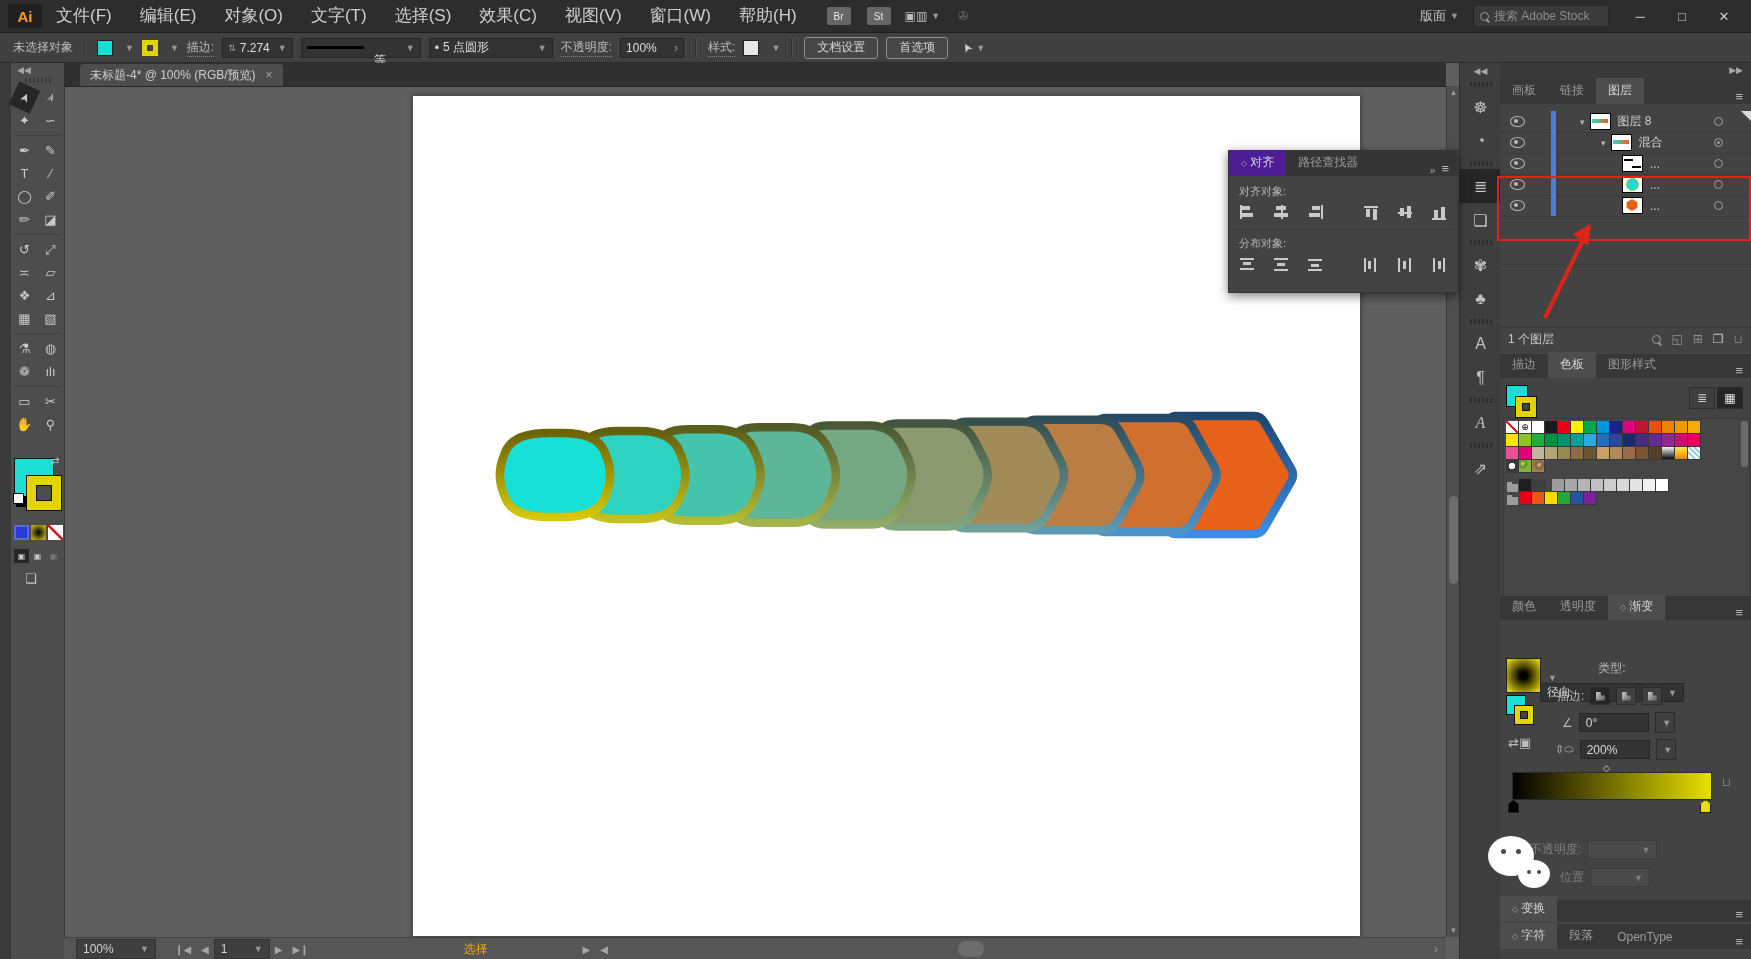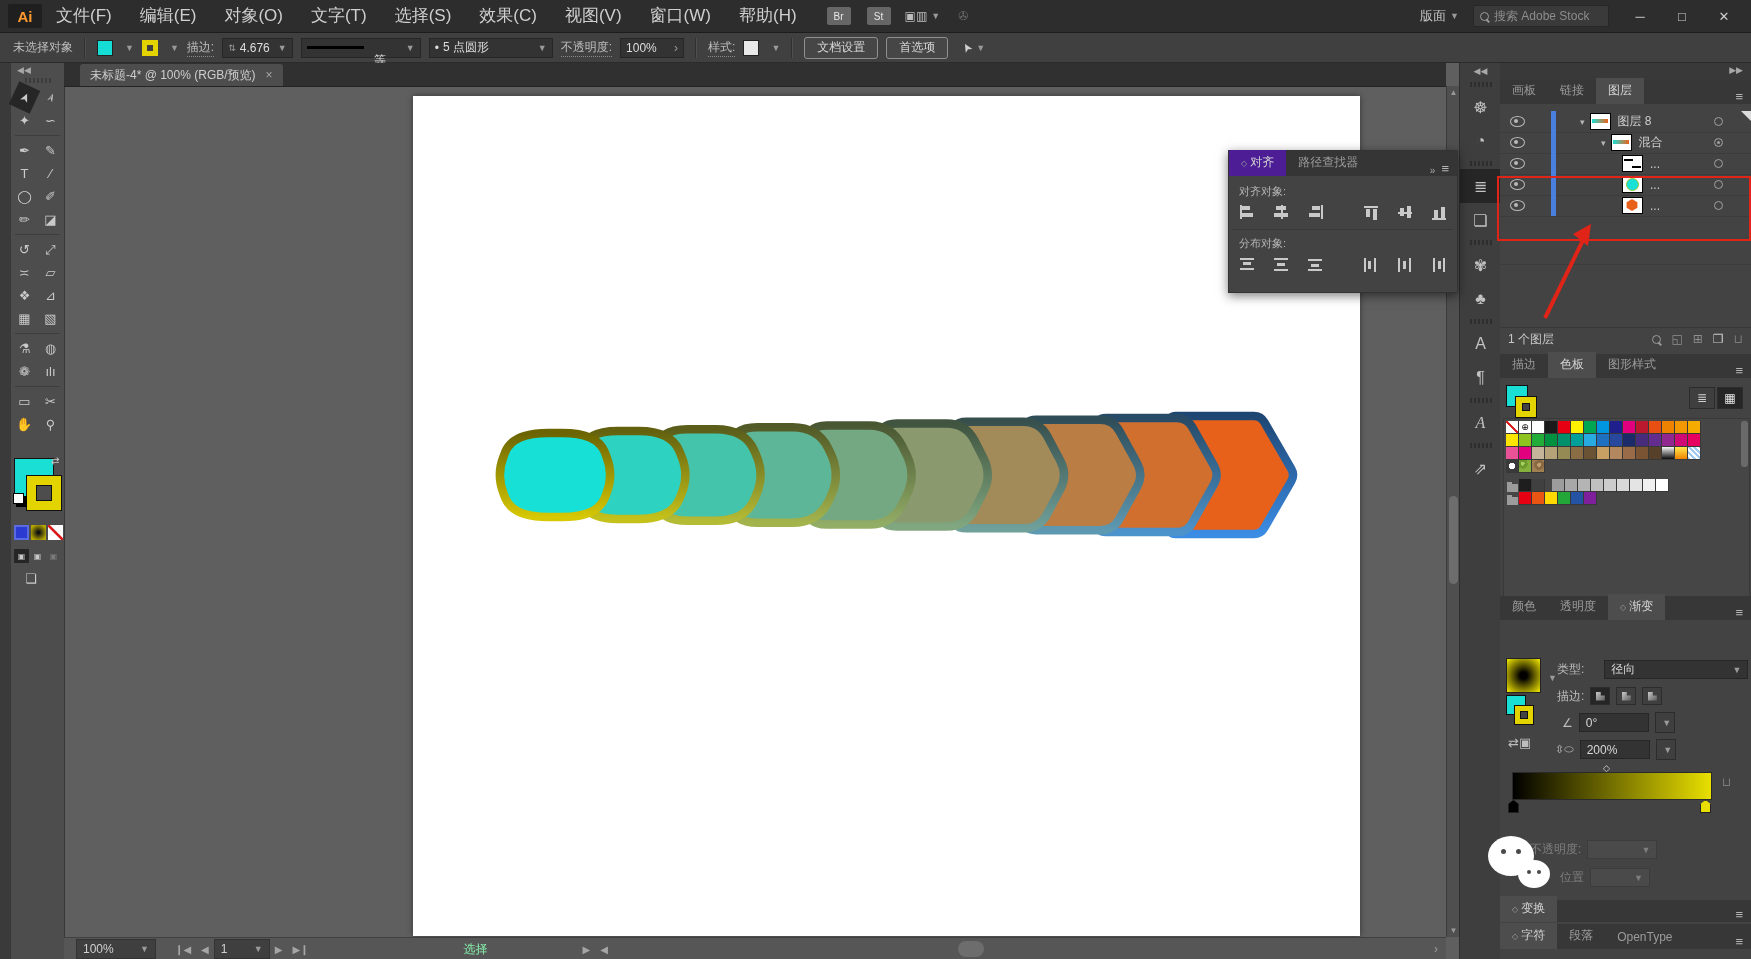--- a/index.html
+++ b/index.html
@@ -130,21 +130,21 @@
   <div id="controlbar" class="abs">
     <span class="cb-label">未选择对象</span>
     <span class="vsep"></span>
     <span class="swatch-sm" id="cb-fill" style="background: rgb(21, 220, 212);"></span>
     <span class="dd-arrow">▼</span>
     <span class="swatch-sm" id="cb-stroke" style="border: 5px solid rgb(227, 212, 0); background: rgb(64, 64, 64);"></span>
     <span class="dd-arrow">▼</span>
     <span class="cb-label cb-link">描边:</span>
     <span class="cb-field">
       <span style="color:#9a9a9a;font-size:9px;">⇅</span>
-      <span>4.676</span>
+      <span>7.274</span>
       <span class="dd-arrow">▼</span>
     </span>
     <span class="cb-field" style="width:108px;">
       <span style="display:inline-block;width:58px;height:3px;background:#000;"></span>
       <span style="margin-left:6px;margin-top:42px;">等比</span>
       <span class="dd-arrow">▼</span>
     </span>
     <span class="cb-field" style="width:112px;">
       <span style="color:#ddd;">•</span>
       <span>5 点圆形</span>
@@ -328,21 +328,21 @@
         <span class="dd-arrow" style="margin-left:auto;">▼</span>
     </span>
     <span class="sb-ico" style="margin-left:14px;">❙◀</span>
     <span class="sb-ico">◀</span>
     <span class="sb-field" style="width:42px;">
       <span>1</span>
         <span class="dd-arrow" style="margin-left:auto;">▼</span>
     </span>
     <span class="sb-ico">▶</span>
     <span class="sb-ico">▶❙</span>
-    <span style="margin-left:150px;color:#86efac;">选择</span>
+    <span style="margin-left:150px;color:#eab308;">选择</span>
     <span class="sb-ico" style="margin-left:90px;">▶</span>
     <span class="sb-ico">◀</span>
     <div id="hthumb"></div>
     <span style="position:absolute;right:8px;color:#9a9a9a;">›</span>
   </div>
 
   <div id="dock" class="abs">
     <div style="text-align:center;color:#a8a8a8;font-size:9px;padding:3px 0;">◀◀</div>
     <div id="dock-icons">
         <div class="dock-grip"></div>
@@ -546,21 +546,21 @@
       </div>
 
     <div class="ptabs" style="top:533px;">
       <span class="ptab">颜色</span>
       <span class="ptab">透明度</span>
       <span class="ptab on"><span class="dia">◇</span><span>渐变</span></span>
       <span class="pmenu">≡</span>
     </div>
     <div class="abs" style="left:6px;top:595px;width:33px;height:33px;background:radial-gradient(circle,#000 15%,#5a5400 45%,#e8df00 95%);border:1px solid #222;"></div>
     <span class="abs dd-arrow" style="left:44px;top:610px;">▼</span>
-    <div class="abs flex" style="left:57px;top:597px;gap:20px;">
+    <div class="abs flex" style="left:40px;top:597px;gap:6px;flex-direction:column;">
       <span class="cb-label">类型:</span>
       <span class="gsel" style="width:130px;">
         <span>径向</span>
         <span class="dd-arrow" style="margin-left:auto;">▼</span>
       </span>
     </div>
     <div class="abs flex" style="left:57px;top:624px;gap:6px;">
       <span class="cb-label">描边:</span>
       <span class="gbtn on">
           <span class="corner"></span>

